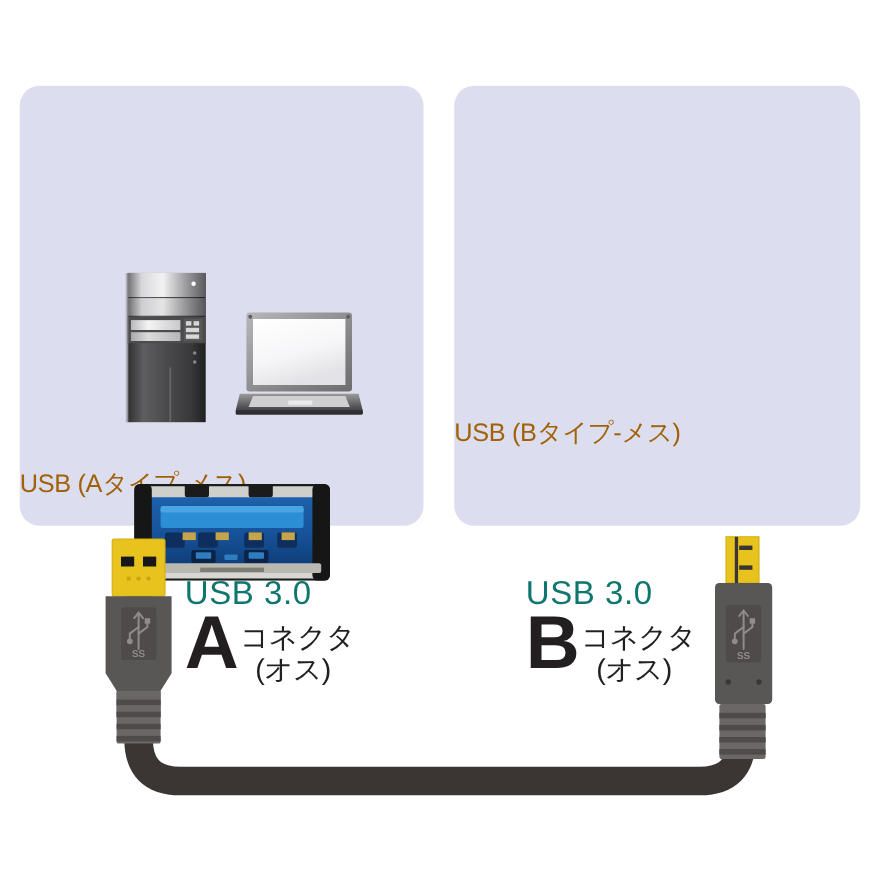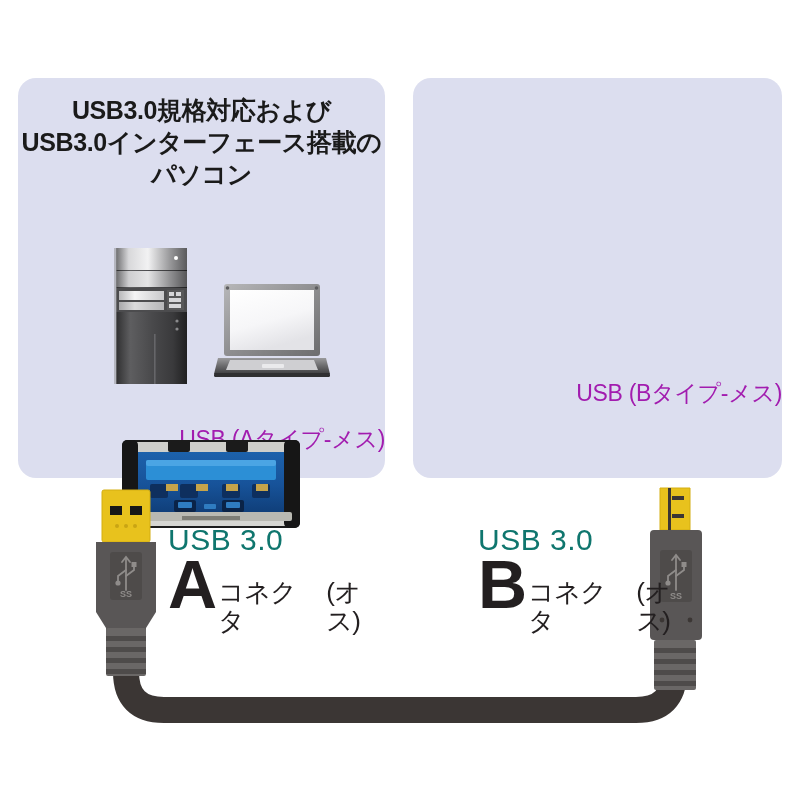--- a/index.html
+++ b/index.html
@@ -47,24 +47,24 @@
     letter-spacing: -0.4px;
     color: #1a1a1a;
     white-space: pre-line;
   }
   #panel-right .panel-heading { top: 20px; }
 
   .port-caption {
     position: absolute;
     left: 0;
     right: 0;
-    text-align: right;
+    text-align: left;
     font-size: 23px;
     font-weight: 400;
-    color: #a21caf;
+    color: #a16207;
     letter-spacing: -0.3px;
   }
   #caption-a { top: 346px; }
   #caption-b { top: 300px; }
 
   
   #pc-tower {
     position: absolute;
     left: 96px;
     top: 170px;
@@ -121,42 +121,39 @@
   }
   .big-letter {
     font-size: 68px;
     font-weight: 700;
     line-height: 0.82;
     color: #231f20;
     letter-spacing: -1px;
   }
   .sub-stack {
     display: flex;
-    flex-direction: row;
+    flex-direction: column;
     margin-left: 2px;
-    margin-top: 21px;
+    margin-top: 8px;
   }
   .sub-stack span {
     font-size: 26px;
     font-weight: 400;
     line-height: 1.13;
     color: #231f20;
     letter-spacing: -0.5px;
   }
   .sub-indent { padding-left: 14px; }
 </style>
 </head>
 <body>
 
 <div id="root">
 
   <div class="panel" id="panel-left">
-    <div class="panel-heading">USB3.0規格対応および
-USB3.0インターフェース搭載の
-パソコン</div>
 
     <svg id="pc-tower" viewBox="0 0 75 136">
       <defs>
         <linearGradient id="twTop" x1="0" y1="0" x2="1" y2="0">
           <stop offset="0" stop-color="#6e6e70"></stop>
           <stop offset="0.18" stop-color="#d8d8da"></stop>
           <stop offset="0.45" stop-color="#f2f2f3"></stop>
           <stop offset="0.75" stop-color="#9b9b9d"></stop>
           <stop offset="1" stop-color="#5a5a5c"></stop>
         </linearGradient>

